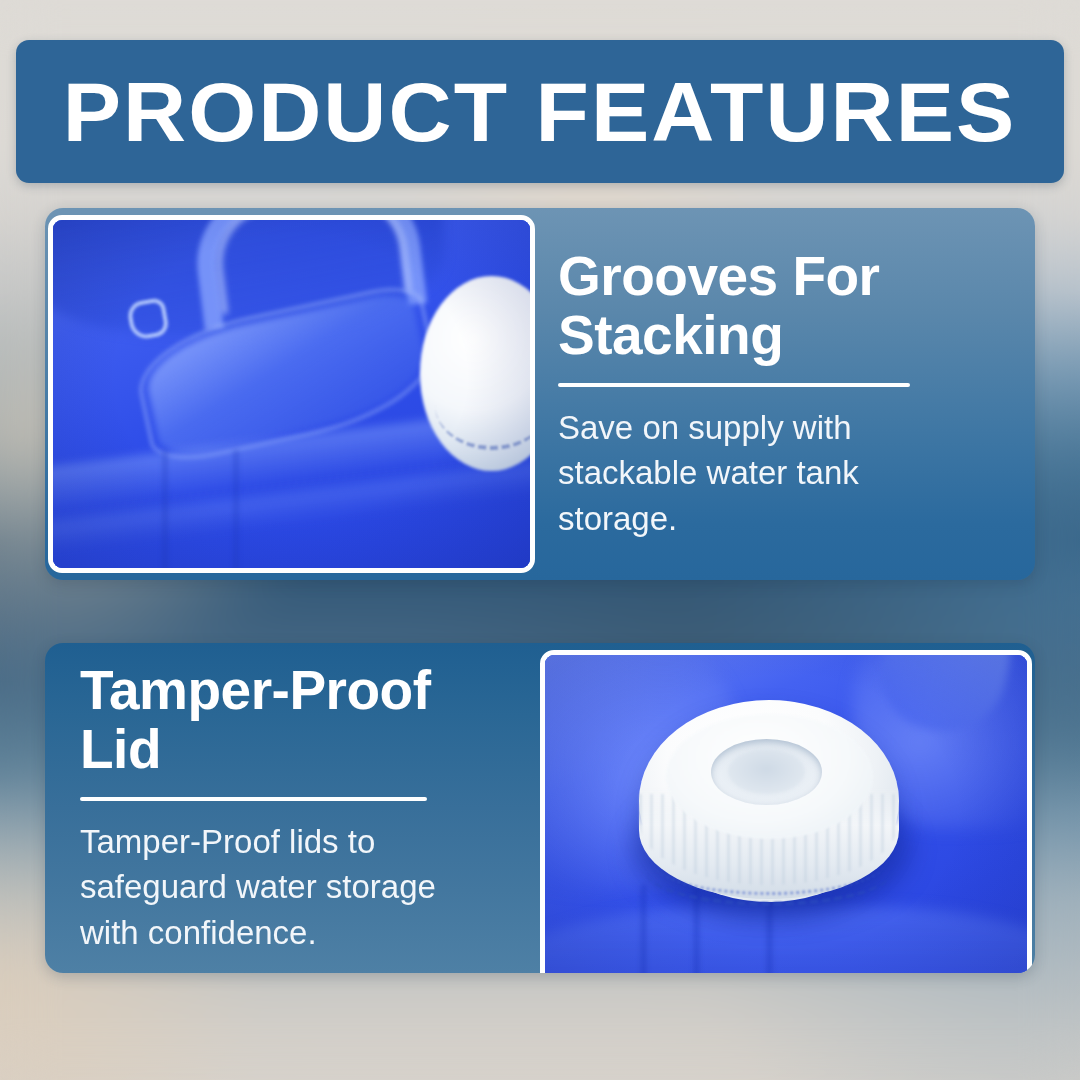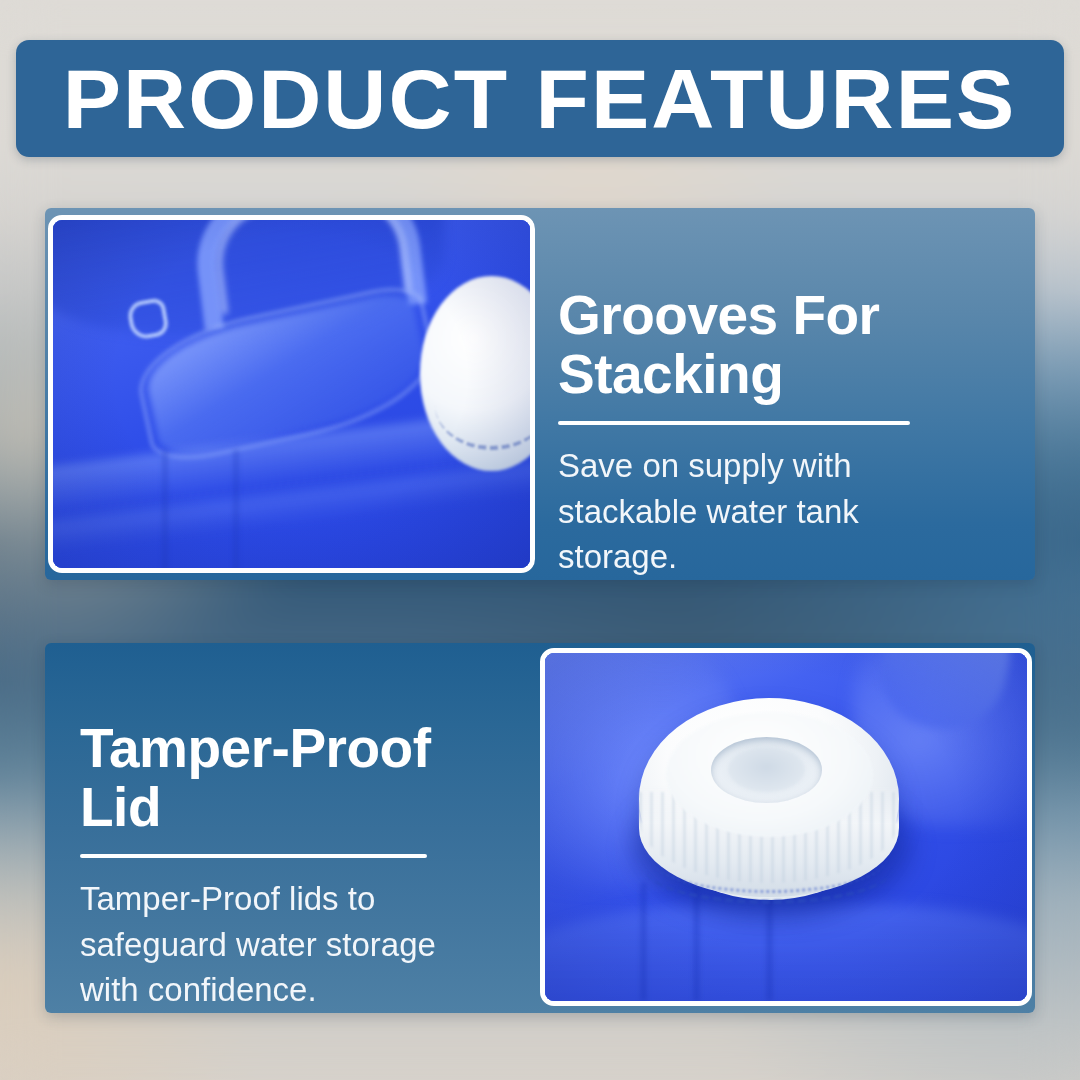--- a/index.html
+++ b/index.html
@@ -44,52 +44,51 @@
   .bg-cool-right {
     background:radial-gradient(ellipse 520px 420px at 98% 55%, rgba(78,130,168,.55), rgba(78,130,168,0) 72%),
                radial-gradient(ellipse 480px 300px at 96% 88%, rgba(150,172,188,.5), rgba(150,172,188,0) 72%),
                radial-gradient(ellipse 600px 200px at 78% 63%, rgba(46,70,88,.45), rgba(46,70,88,0) 75%);
   }
   .bg-blur { backdrop-filter:blur(26px); }
 
   
   .header-bar {
     position:absolute; left:16px; top:40px;
-    width:1048px; height:117px;
+    width:1048px; height:143px;
     background:#2e6597;
     border-radius:13px;
     display:flex; align-items:center; justify-content:center;
     box-shadow:0 3px 10px rgba(40,60,80,.25);
   }
   .header-title {
     color:#ffffff;
     font-size:84px;
     font-weight:bold;
     letter-spacing:2px;
     line-height:1;
     white-space:nowrap;
     transform:scaleX(1.04);
   }
 
   
   .card {
     position:absolute;
-    border-radius:6px;
+    border-radius:18px;
     display:flex;
     overflow:hidden;
     box-shadow:0 4px 14px rgba(30,50,70,.22);
-    align-items:flex-end;
   }
   .card-1 {
     left:45px; top:208px; width:990px; height:372px;
     background:linear-gradient(180deg,#6d94b4 0%, #5a87ab 28%, #3f77a4 60%, #2b6a9e 85%, #27679c 100%);
     flex-direction:row;
   }
   .card-2 {
-    left:45px; top:643px; width:990px; height:370px;
+    left:45px; top:643px; width:990px; height:330px;
     background:linear-gradient(180deg,#1f5f91 0%, #2a6795 22%, #386f9a 50%, #43779f 75%, #4e80a5 100%);
     flex-direction:row;
   }
 
   
   .photo {
     position:relative;
     flex:0 0 auto;
     border:5px solid #ffffff;
     border-radius:14px;

